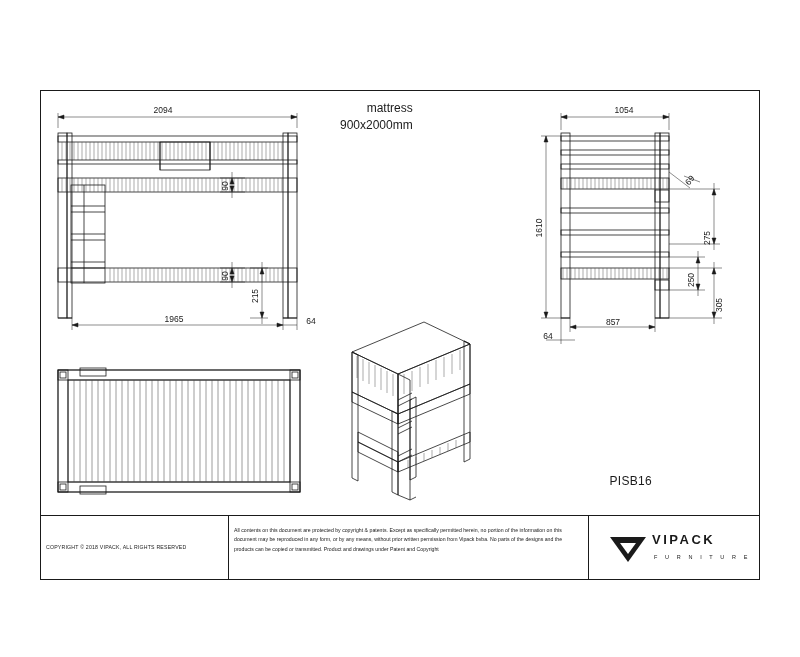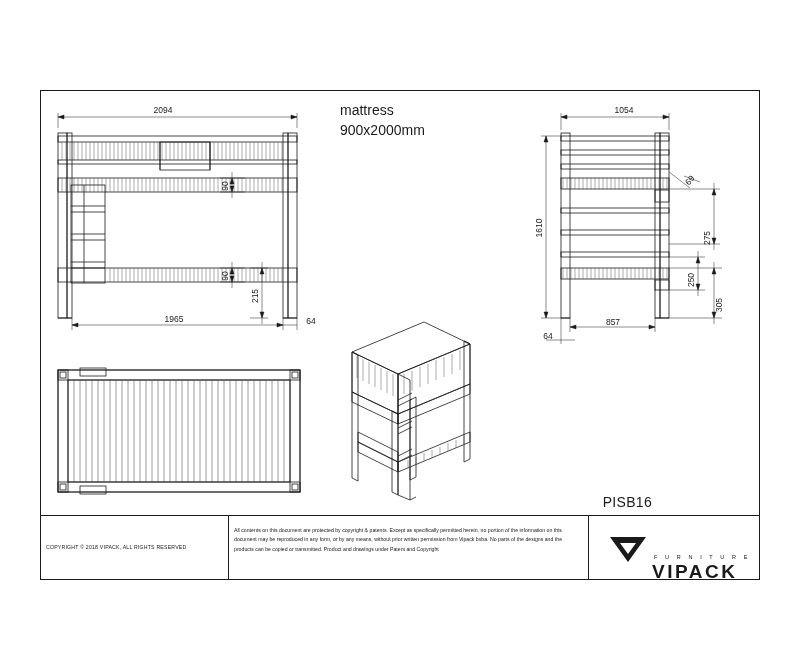--- a/index.html
+++ b/index.html
@@ -69,49 +69,48 @@
   }
   .brand-mark {
     position: absolute;
     left: 8px;
     top: 10px;
   }
   .brand-name {
     position: absolute;
     left: 52px;
     top: 8px;
-    font-size: 19px;
+    font-size: 13px;
     font-weight: bold;
     letter-spacing: 2.5px;
     color: #1a1a1a;
-    margin-top: 29px;
   }
   .brand-sub {
     position: absolute;
     left: 54px;
     top: 30px;
     font-size: 5.5px;
     letter-spacing: 3.1px;
     color: #1a1a1a;
   }
   .note {
     position: absolute;
-    font-size: 14px;
+    font-size: 12px;
     color: #1a1a1a;
     line-height: 1.45;
     white-space: pre-line;
+    text-align: right;
   }
   .modelcode {
     position: absolute;
     right: 52px;
     top: 474px;
-    font-size: 14px;
+    font-size: 12px;
     color: #1a1a1a;
     letter-spacing: 0.3px;
-    margin-top: 20px;
   }
   svg { display: block; }
   .dimtxt {
     font-size: 8.5px;
     font-family: "Liberation Sans", sans-serif;
     fill: #1a1a1a;
   }
 </style>
 </head>
 <body>

